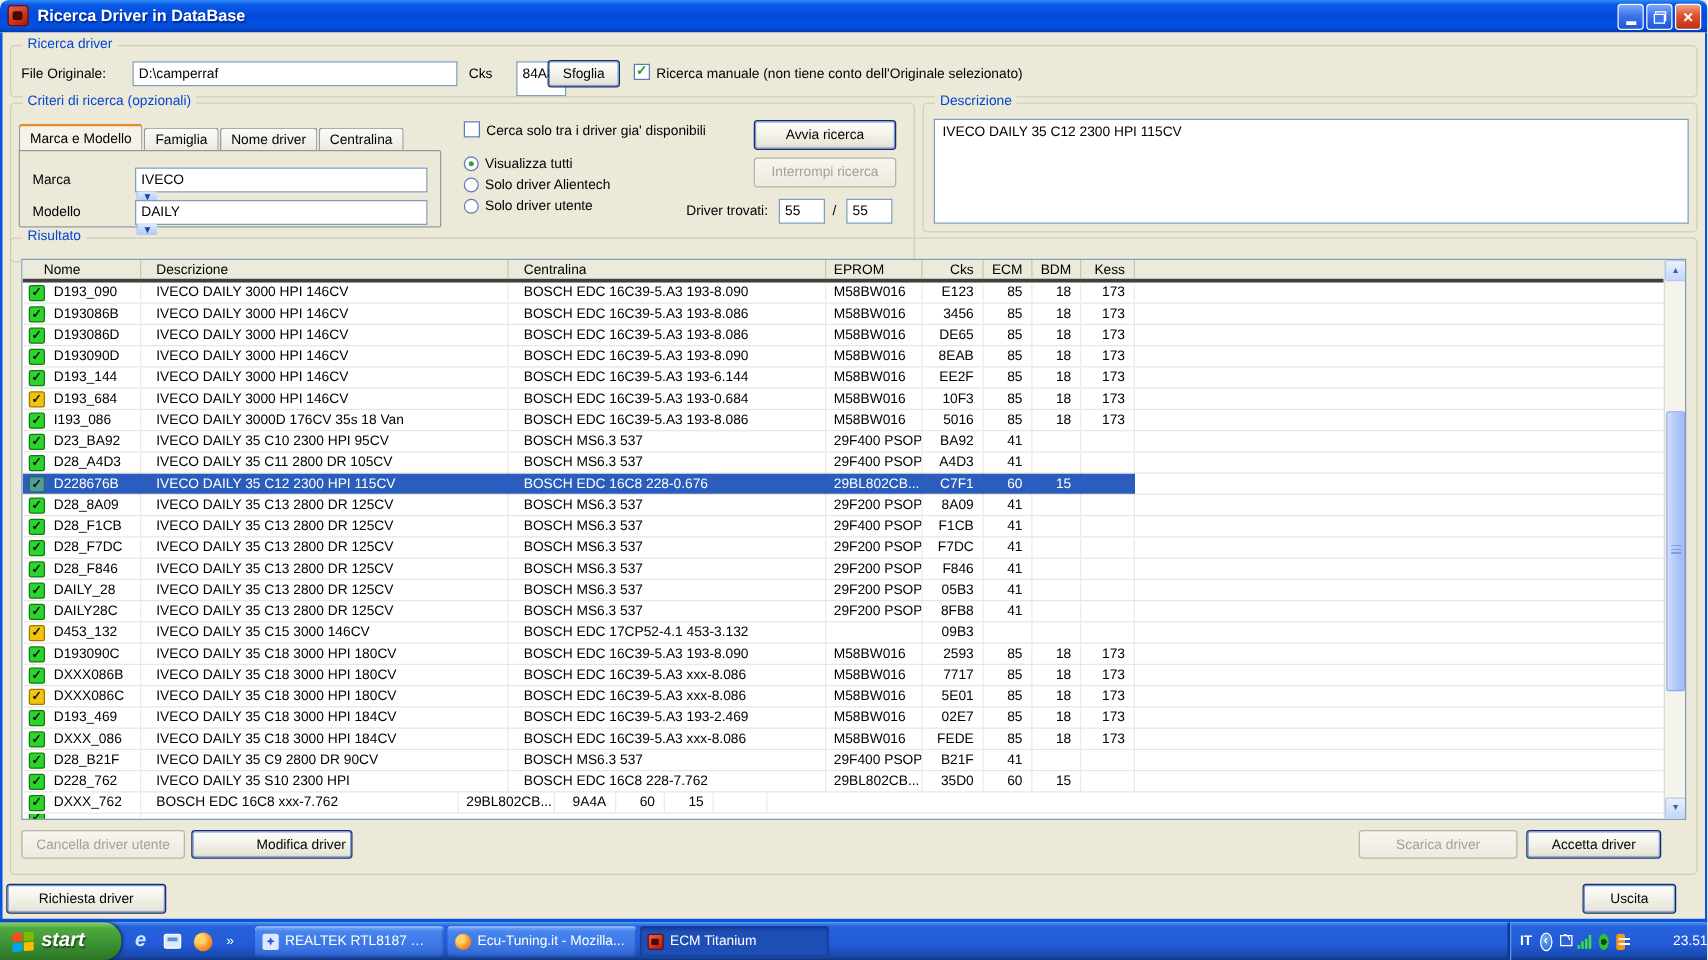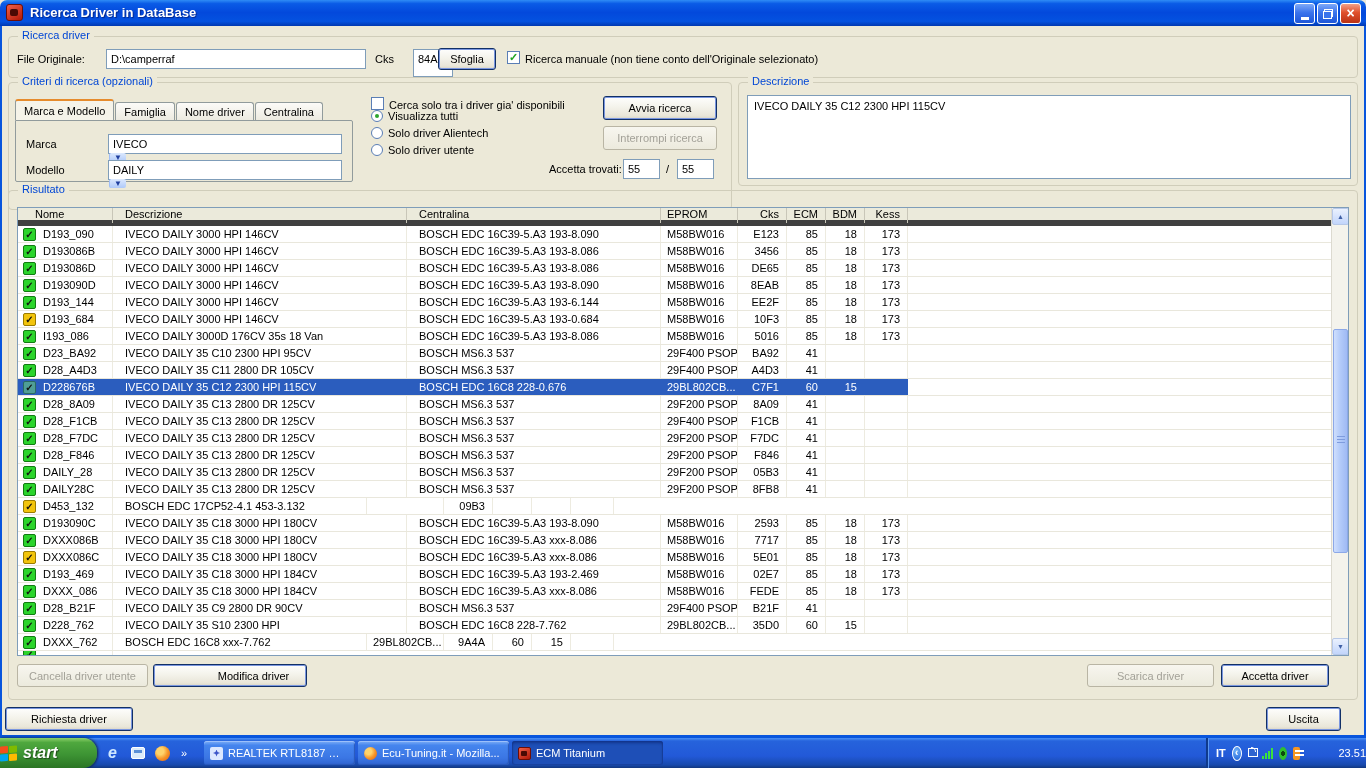--- a/index.html
+++ b/index.html
@@ -63,21 +63,21 @@
 
   
   .combo { position:absolute; height:20px; background:#fff; border:1px solid #7F9DB9; display:flex;flex-direction:column; }
   .combo .cval { flex:1; padding:2px 4px; line-height:14px; }
   .combo .cbtn { width:17px; height:18px; margin:0; background:linear-gradient(180deg,#DCE9FE,#AFC9F9);
     border-left:1px solid #9EBDF8; border-radius:2px; display:flex; align-items:center; justify-content:center;
     color:#1F3E9E; font-size:8px; }
 
   
   .table { position:absolute; left:8px; top:16px; width:1332px; height:449px; background:#fff; border:1px solid #7F9DB9; overflow:hidden; }
-  .thead { display:flex; height:18px; background:#EBEADB; border-bottom:6px solid #404040; width:1313px;align-items:center; }
+  .thead { display:flex; height:18px; background:#EBEADB; border-bottom:3px solid #404040; width:1313px; }
   .hcell { line-height:17px; padding-left:12px; border-right:1px solid #C8C6B8; white-space:nowrap; overflow:hidden; }
   .hcell.c-fill { border-right:none; }
   .tbody { width:1313px; height:431px; overflow:hidden; }
   .row { display:flex; height:17px; border-bottom:1px solid #E9E7DC; }
   .rowmain { display:flex; }
   .cell { line-height:16px; padding-left:12px; border-right:1px solid #EDEBE0; white-space:nowrap; overflow:hidden; }
   .c-nome { width:95px; display:flex; align-items:center; gap:7px; padding-left:5px !important; }
   .thead .c-nome { display:block; padding-left:17px !important; }
   .c-desc { width:294px; }
   .c-centr { width:254px; }
@@ -106,21 +106,21 @@
   .sb-thumb { position:absolute; left:1px; top:121px; width:15px; height:224px; border:1px solid #8CA8E8; border-radius:2px;
     background:linear-gradient(90deg,#CFDFFD,#B2CAF9 50%,#9FBAF4); }
   .sb-thumb::after { content:""; position:absolute; left:3px; top:106px; width:8px; height:8px;
     background:repeating-linear-gradient(180deg,#7E9CDE 0 1px,transparent 1px 3px); }
 
   
   .taskbar { position:absolute; left:0; top:738px; width:1366px; height:30px;
     background:linear-gradient(180deg,#4A90F5 0%,#2663DC 10%,#2259D8 60%,#1849AC 90%,#12377E 100%); }
   .start { position:absolute; left:0; top:0; width:97px; height:30px; border-radius:0 14px 14px 0;
     background:linear-gradient(180deg,#8CD06A 0%,#4FA83E 15%,#3D9434 55%,#2B7524 100%);
-    box-shadow:1px 0 3px #123; display:flex; align-items:center; gap:6px; }
+    box-shadow:1px 0 3px #123; display:flex; align-items:center; gap:6px; padding-left:10px; }
   .flag { width:17px; height:15px; display:grid; grid-template-columns:1fr 1fr; grid-template-rows:1fr 1fr; gap:1px; transform:skewY(-4deg); }
   .flag span { border-radius:1px; }
   .start-text { color:#fff; font-weight:bold; font-style:italic; font-size:16px; text-shadow:1px 1px 1px #1E4A18; }
   .quick { position:absolute; left:104px; top:0; height:30px; display:flex; align-items:center; gap:8px; }
   .qicon { width:17px; height:17px; display:flex; align-items:center; justify-content:center; }
   .ie-e { color:#CFE8FF; font-size:16px; font-weight:bold; font-style:italic; line-height:1; }
   .desk { width:14px; height:12px; background:#DCEBFA; border:1px solid #fff; border-radius:2px; position:relative; }
   .desk::after { content:""; position:absolute; left:2px; top:2px; width:8px; height:3px; background:#5B8FD6; }
   .ff { width:15px; height:15px; border-radius:50%; background:radial-gradient(circle at 35% 35%, #FFD36B 0 25%, #F79528 55%, #DE5B0C 100%); }
   .qchev { color:#fff; font-size:11px; margin-left:2px; }
@@ -206,37 +206,37 @@
       <span class="lbl" style="left:10px; top:43px;">Modello</span>
       <div class="combo" style="left:92px; top:39px; width:234px;">
         <span class="cval">DAILY</span>
         <span class="cbtn">
             <span>▼</span>
           </span>
       </div>
     </div>
     <span class="checkbox" style="left:362px; top:14px; color:#fff;"></span>
     <span class="lbl" style="left:380px; top:16px;">Cerca solo tra i driver gia' disponibili</span>
-    <div style="position:absolute; left:362px; top:24px;">
+    <div style="position:absolute; left:362px; top:39px;">
         <div class="radio-row">
           <span class="radio sel"></span>
           <span>Visualizza tutti</span>
         </div>
         <div class="radio-row">
           <span class="radio"></span>
           <span>Solo driver Alientech</span>
         </div>
         <div class="radio-row">
           <span class="radio"></span>
           <span>Solo driver utente</span>
         </div>
       </div>
     <div class="xp-btn primary" style="left:594px; top:13px; width:114px; height:24px;">Avvia ricerca</div>
     <div class="xp-btn disabled" style="left:594px; top:43px; width:114px; height:24px;">Interrompi ricerca</div>
-    <span class="lbl" style="left:540px; top:80px;">Accetta trovati:</span>
+    <span class="lbl" style="left:540px; top:80px;">Driver trovati:</span>
     <div class="xp-input" style="left:614px; top:76px; width:37px; height:20px;">55</div>
     <span class="lbl" style="left:657px; top:80px;">/</span>
     <div class="xp-input" style="left:668px; top:76px; width:37px; height:20px;">55</div>
   </div>
 
   <div class="group" style="left:738px; top:82px; width:620px; height:104px;">
     <span class="glabel">Descrizione</span>
     <div class="xp-input" style="left:8px; top:12px; width:604px; height:84px; padding:3px 6px;">IVECO DAILY 35 C12 2300 HPI 115CV</div>
   </div>
 
@@ -510,20 +510,21 @@
               <div class="cell c-kess num"></div>
             </div>
             <div class="cell c-fill"></div>
           </div>
           <div class="row">
             <div class="rowmain">
               <div class="cell c-nome">
                 <span class="chk yellow">✓</span>
                 <span>D453_132</span>
               </div>
+              <div class="cell c-desc">IVECO DAILY 35 C15 3000 146CV</div>
               <div class="cell c-centr">BOSCH EDC 17CP52-4.1 453-3.132</div>
               <div class="cell c-eprom"></div>
               <div class="cell c-cks num">09B3</div>
               <div class="cell c-ecm num"></div>
               <div class="cell c-bdm num"></div>
               <div class="cell c-kess num"></div>
             </div>
             <div class="cell c-fill"></div>
           </div>
           <div class="row">
@@ -666,21 +667,21 @@
         <div class="sb-btn sb-up">
             <span>▲</span>
           </div>
         <div class="sb-thumb"></div>
         <div class="sb-btn sb-down">
             <span>▼</span>
           </div>
       </div>
     </div>
     <div class="xp-btn disabled" style="left:8px; top:473px; width:131px; height:23px;">Cancella driver utente</div>
-    <div class="xp-btn primary" style="left:144px; top:473px; width:154px; height:23px;padding-left:47px;">Modifica driver</div>
+    <div class="xp-btn primary" style="left:144px; top:473px; width:129px; height:23px;padding-left:47px;">Modifica driver</div>
     <div class="xp-btn disabled" style="left:1078px; top:473px; width:127px; height:23px;">Scarica driver</div>
     <div class="xp-btn primary" style="left:1212px; top:473px; width:108px; height:23px;">Accetta driver</div>
   </div>
 
   <div class="xp-btn primary" style="left:5px; top:707px; width:128px; height:24px;text-align:center;">Richiesta driver</div>
   <div class="xp-btn primary" style="left:1266px; top:707px; width:75px; height:24px;">Uscita</div>
 
   <div class="taskbar">
     <div class="start">
       <span class="flag">

